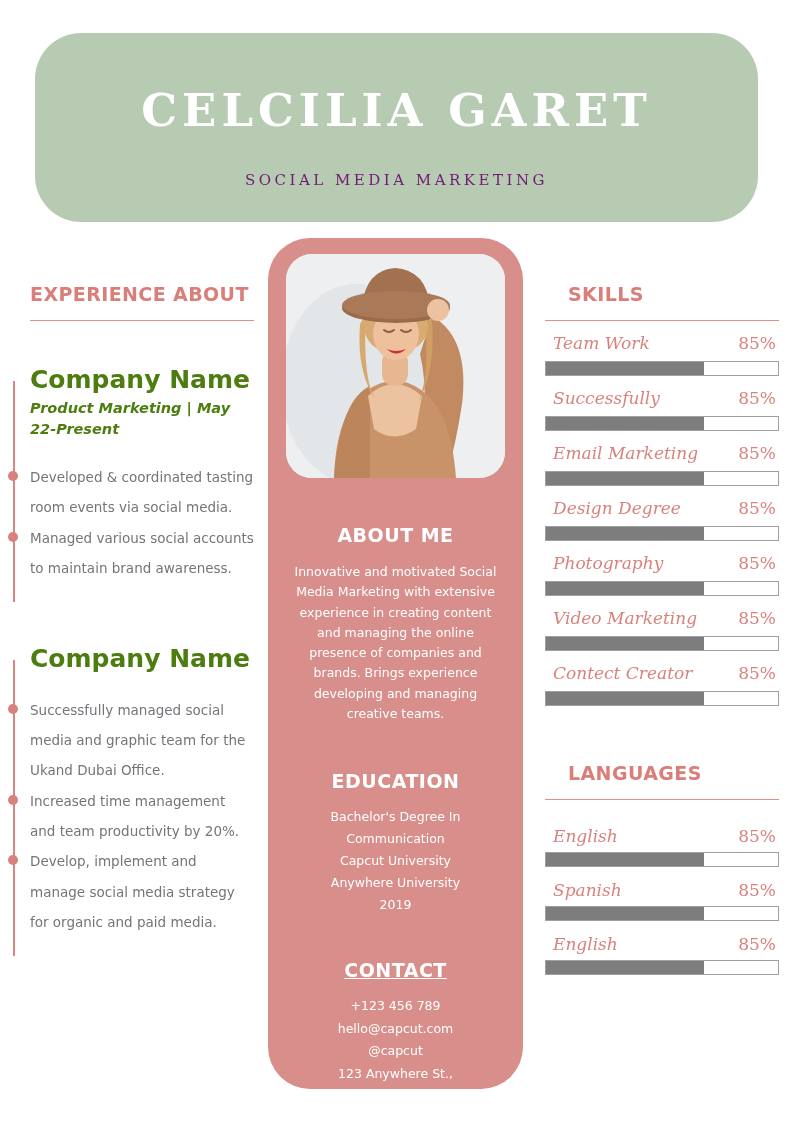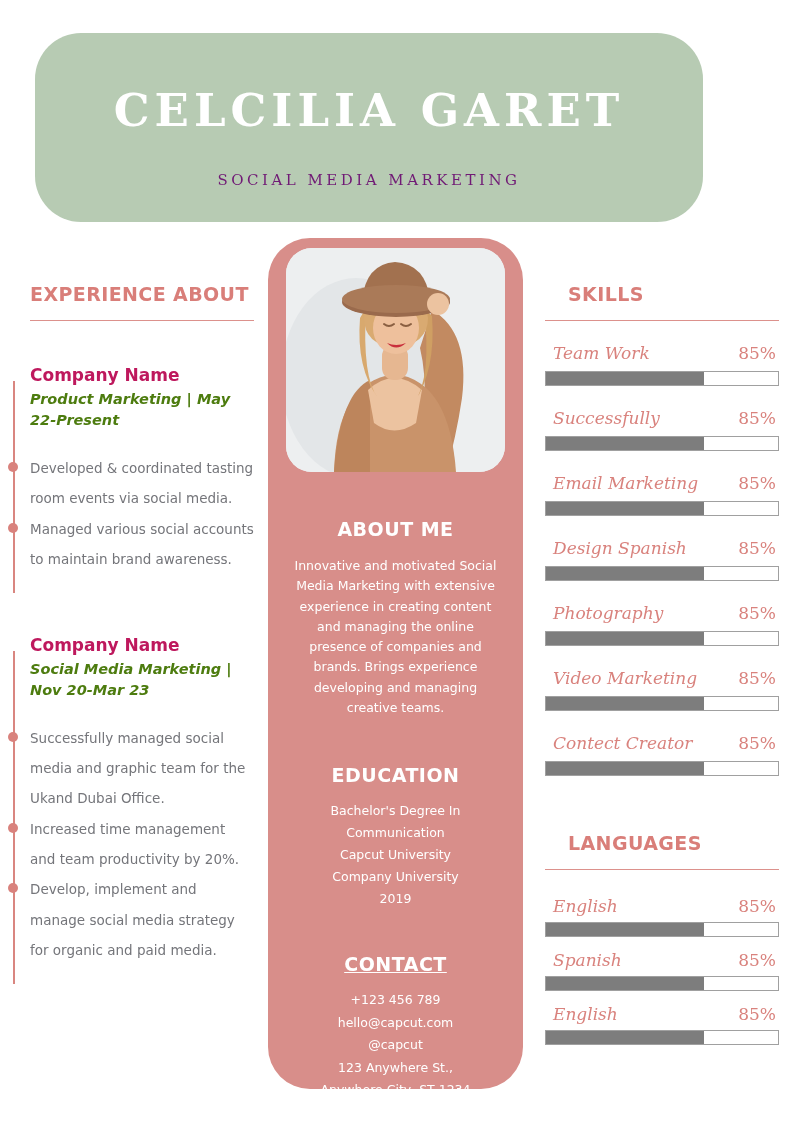--- a/index.html
+++ b/index.html
@@ -2,21 +2,21 @@
 <html><head>
 <meta charset="utf-8">
 <style>
   * { margin:0; padding:0; box-sizing:border-box; }
   html,body { background:#ffffff; }
   body { font-family:"DejaVu Sans","Liberation Sans",sans-serif; }
   .page { position:relative; width:793px; height:1122px; background:#ffffff; overflow:hidden; }
 
   
   .header-card {
-    position:absolute; left:35px; top:33px; width:668px; height:189px;
+    position:absolute; left:35px; top:33px; width:723px; height:189px;
     background:#b7cbb3; border-radius:46px;
     display:flex; flex-direction:column; align-items:center; justify-content:center;
   }
   .header-name {
     font-family:"DejaVu Serif","Liberation Serif",serif;
     font-weight:bold; font-size:45px; color:#ffffff; letter-spacing:5px;
     margin-top:18px;
   }
   .header-subtitle {
     font-family:"DejaVu Serif","Liberation Serif",serif;
@@ -28,53 +28,53 @@
   .section-title {
     color:#d97e79; font-size:19px; font-weight:bold; letter-spacing:.4px;
   }
   .rule { border:none; border-top:1.5px solid #dc918c; margin-top:15px; }
   .job { position:relative; margin-top:44px; }
   .job + .job { margin-top:60px; }
   .job-line {
     position:absolute; left:-17px; top:16px; bottom:-18px;
     width:2px; background:#d98680;
   }
-  .job-company { color:#be185d; font-size:17px; font-weight:bold; }
+  .job-company { color:#4d7c0f; font-size:25px; font-weight:bold; }
   .job-meta { color:#4d7c0f; font-size:14.5px; font-weight:bold; font-style:italic; margin-top:4px; line-height:1.45; }
   .job-bullets { list-style:none; margin-top:22px; }
   .job-bullets li {
     position:relative; color:#74757a; font-size:13.5px; line-height:2.25;
   }
   .job-bullets li::before {
     content:""; position:absolute; left:-22px; top:9px;
     width:10px; height:10px; border-radius:50%; background:#d9827d;
   }
 
   
   .profile-col {
     position:absolute; left:268px; top:238px; width:255px; height:851px;
-    background:#d88e8a; border-radius:42px; padding:10px 18px 0 18px;
+    background:#d88e8a; border-radius:42px; padding:16px 18px 0 18px;
     text-align:center; color:#ffffff;
   }
   .photo-frame {
     width:219px; height:224px; border-radius:26px; overflow:hidden; background:#edeff0;
   }
   .photo-frame svg { display:block; width:100%; height:100%; }
   .mid-title { font-size:19px; font-weight:bold; letter-spacing:.5px; color:#ffffff; }
   .about-title { margin-top:46px; }
   .about-text { margin-top:16px; font-size:12.5px; line-height:1.62; padding:0 2px; }
   .edu-title { margin-top:46px; }
   .edu-lines { margin-top:14px; font-size:12.5px; line-height:1.75; }
   .contact-title { margin-top:44px;text-decoration:underline; }
   .contact-lines { margin-top:14px; font-size:12.5px; line-height:1.8; }
 
   
   .right-col { position:absolute; left:545px; top:283px; width:234px; }
   .right-col .section-title { margin-left:23px; }
-  .meter-row { margin-top:22px; }
+  .meter-row { margin-top:12px; }
   .meter-head {
     display:flex; justify-content:space-between; align-items:baseline;
     font-family:"DejaVu Serif","Liberation Serif",serif;
     color:#d9827d; font-size:17px; padding:0 3px 0 8px;
   }
   .meter-label { font-style:italic; }
   .meter-bar {
     margin-top:8px; height:15px; background:#ffffff;
     border:1.5px solid #a0a0a0;
   }
@@ -104,21 +104,20 @@
       <div class="job-meta">Product Marketing | May 22-Present</div>
       <ul class="job-bullets">
         <li>Developed &amp; coordinated tasting room events via social media.</li>
         <li>Managed various social accounts to maintain brand awareness.</li>
       </ul>
     </div>
 
     <div class="job">
       <div class="job-line"></div>
       <div class="job-company">Company Name</div>
-      <div class="job-meta">Social Media Marketing | Nov 20-Mar 23</div>
       <ul class="job-bullets">
         <li>Successfully managed social media and graphic team for the Ukand Dubai Office.</li>
         <li>Increased time management and team productivity by 20%.</li>
         <li>Develop, implement and manage social media strategy for organic and paid media.</li>
       </ul>
     </div>
   </div>
 
   <div class="profile-col">
 
@@ -156,21 +155,21 @@
       </svg>
     </div>
 
     <div class="mid-title about-title">ABOUT ME</div>
     <div class="about-text">Innovative and motivated Social Media Marketing with extensive experience in creating content and managing the online presence of companies and brands. Brings experience developing and managing creative teams.</div>
 
     <div class="mid-title edu-title">EDUCATION</div>
     <div class="edu-lines">
       <div>Bachelor's Degree In Communication</div>
       <div>Capcut University</div>
-      <div>Company University</div>
+      <div>Anywhere University</div>
       <div>2019</div>
     </div>
 
     <div class="mid-title contact-title">CONTACT</div>
     <div class="contact-lines">
       <div>+123  456 789</div>
       <div>hello@capcut.com</div>
       <div>@capcut</div>
       <div>123 Anywhere St.,</div>
       <div>Anywhere City, ST 1234</div>
@@ -203,21 +202,21 @@
       <div class="meter-head">
         <span class="meter-label">Email Marketing</span>
         <span class="meter-percent">85%</span>
       </div>
       <div class="meter-bar">
           <div class="meter-fill"></div>
         </div>
     </div>
     <div class="meter-row">
       <div class="meter-head">
-        <span class="meter-label">Design Spanish</span>
+        <span class="meter-label">Design Degree</span>
         <span class="meter-percent">85%</span>
       </div>
       <div class="meter-bar">
           <div class="meter-fill"></div>
         </div>
     </div>
     <div class="meter-row">
       <div class="meter-head">
         <span class="meter-label">Photography</span>
         <span class="meter-percent">85%</span>

